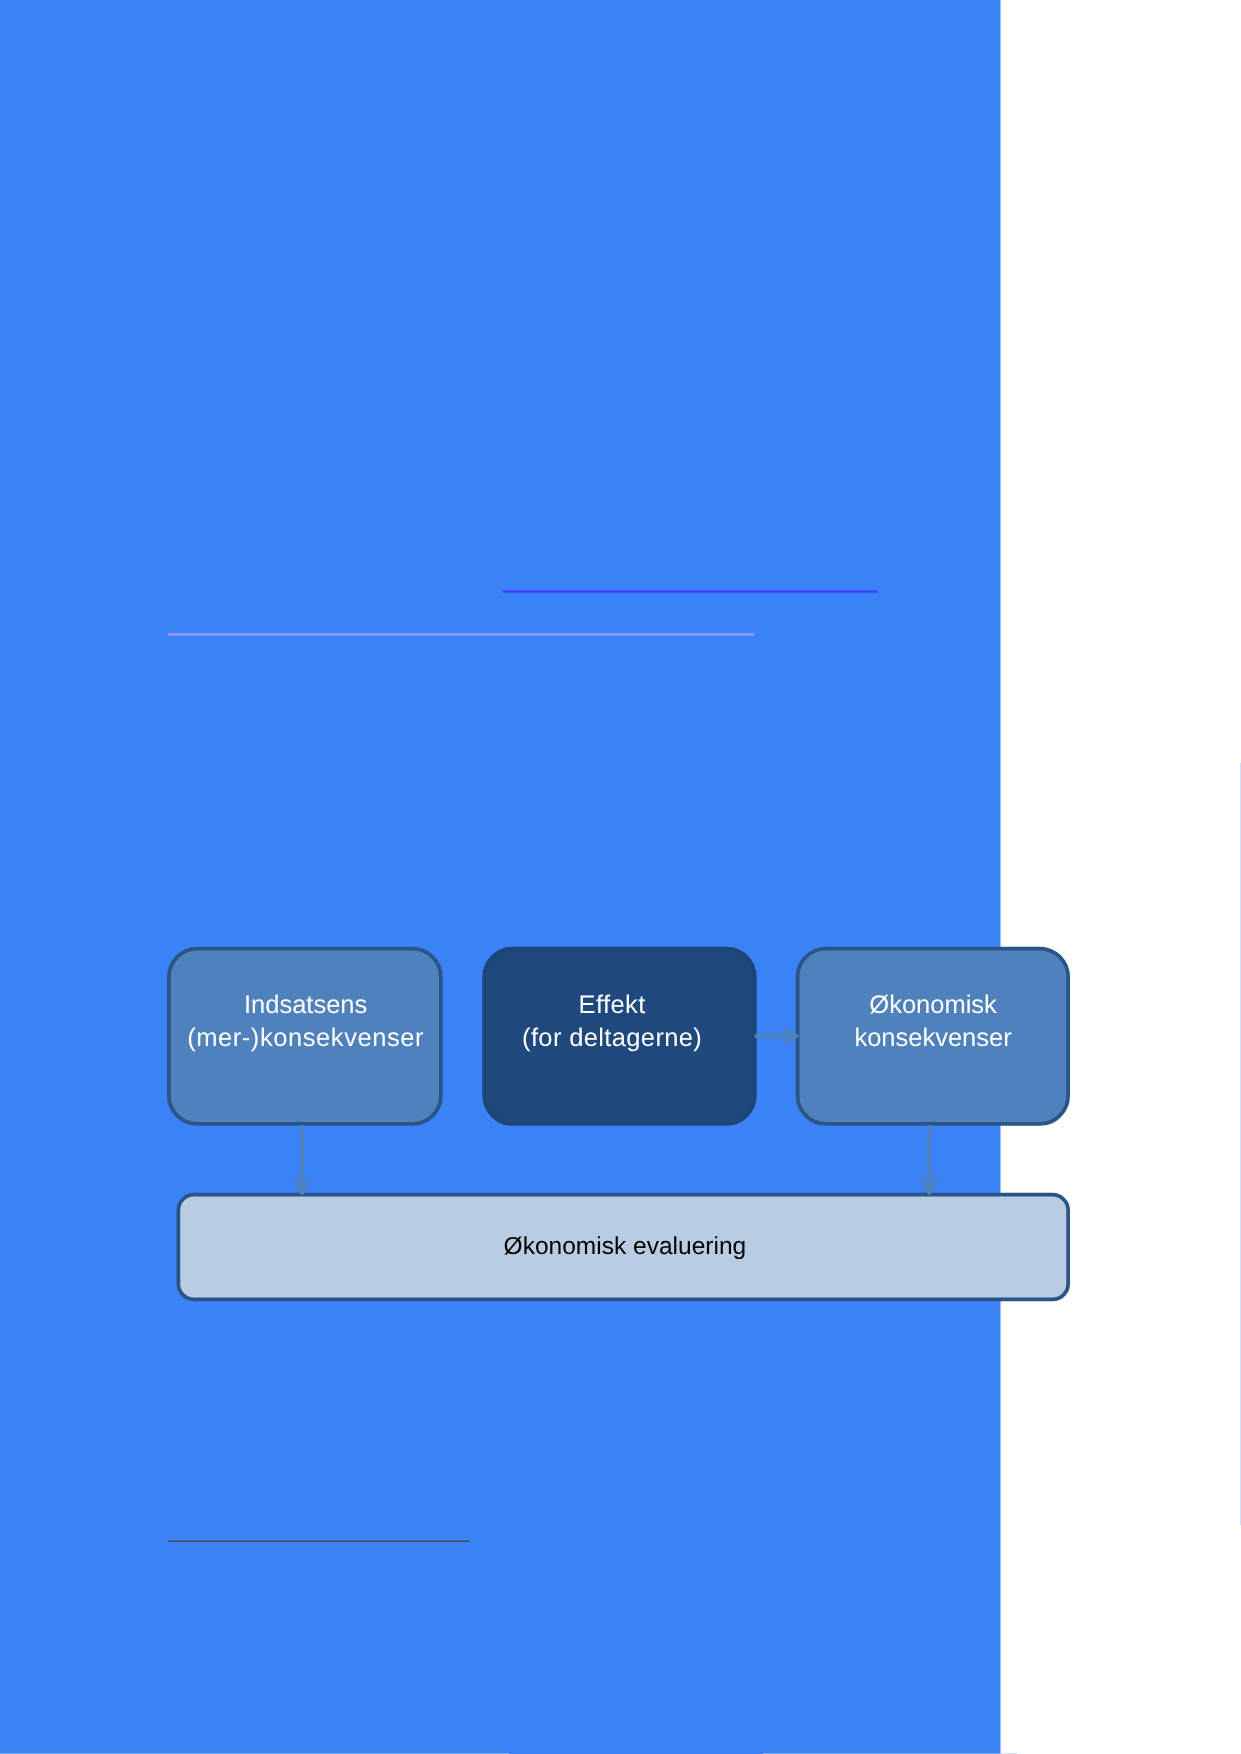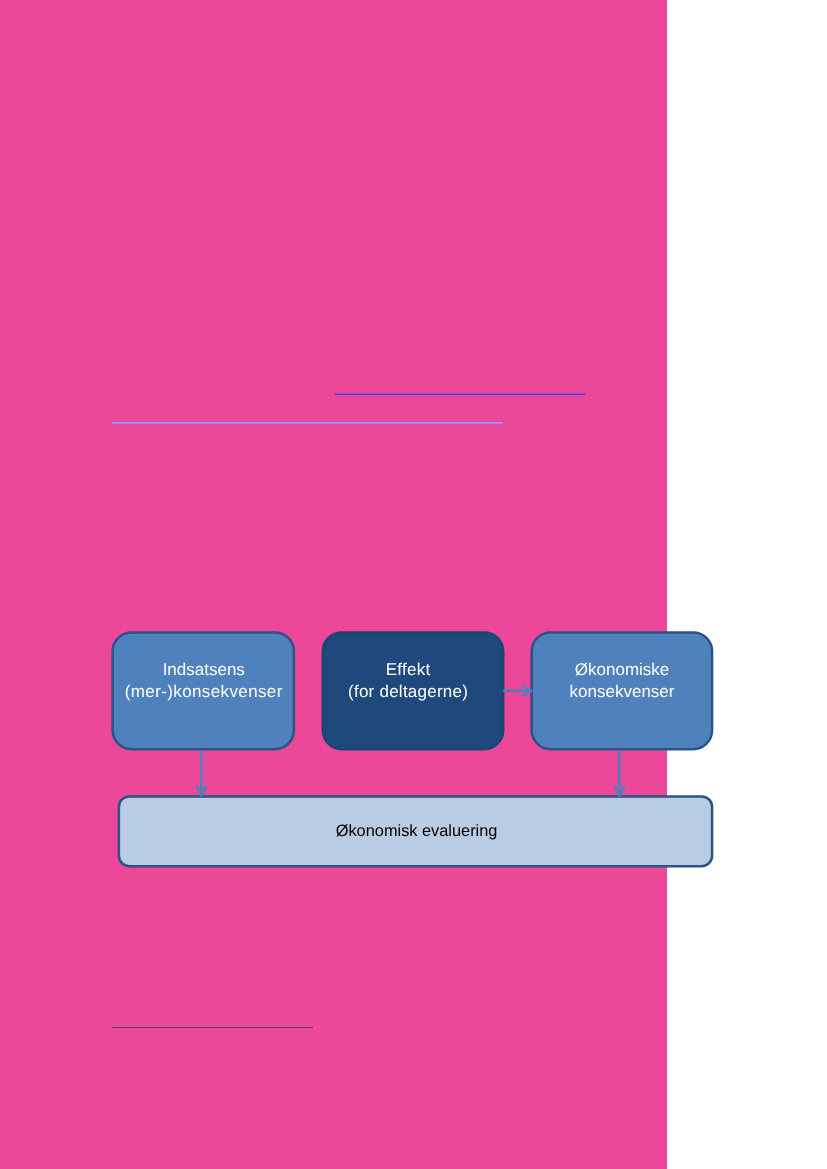--- a/index.html
+++ b/index.html
@@ -5,21 +5,21 @@
 <style>
   html, body { margin:0; padding:0; background:#ffffff; }
   body {
     width: 827px; height: 1169px;
     background: #ffffff;
     font-family: "Liberation Sans", sans-serif;
     overflow: hidden;
   }
   * { -webkit-font-smoothing: antialiased; text-rendering: geometricPrecision; }
 
-  .page { position:relative; width:667px; height:1169px; background:#ec4899; }
+  .page { position:relative; width:667px; height:1169px; background:#3b82f6; }
 
   
   .vector-layer { position:absolute; left:0; top:0; }
 
   .diagram { position:absolute; left:0; top:0; width:827px; height:1169px; }
 
   
   .nodetext {
     position:absolute;
     opacity:0.999;               
@@ -80,21 +80,21 @@
       <span class="ln">Indsatsens</span>
       <span class="ln ls-a">(mer-)konsekvenser</span>
     </div>
 
     <div class="nodetext node-label-blue box-effect">
       <span class="ln ls-c">Effekt</span>
       <span class="ln ls-b">(for deltagerne)</span>
     </div>
 
     <div class="nodetext node-label-blue box-consequence">
-      <span class="ln">Økonomiske</span>
+      <span class="ln">Økonomisk</span>
       <span class="ln">konsekvenser</span>
     </div>
 
     <div class="nodetext node-label-bar box-evaluation">
       <span class="ln">Økonomisk evaluering</span>
     </div>
 
   </div>
 </div>
 

